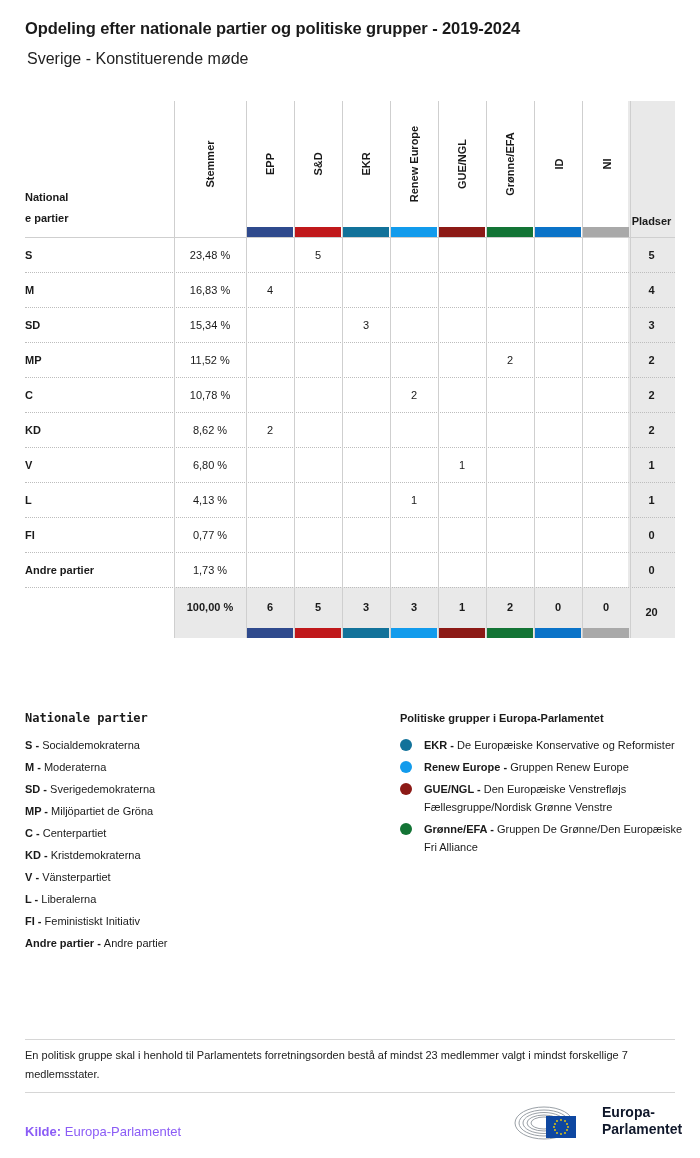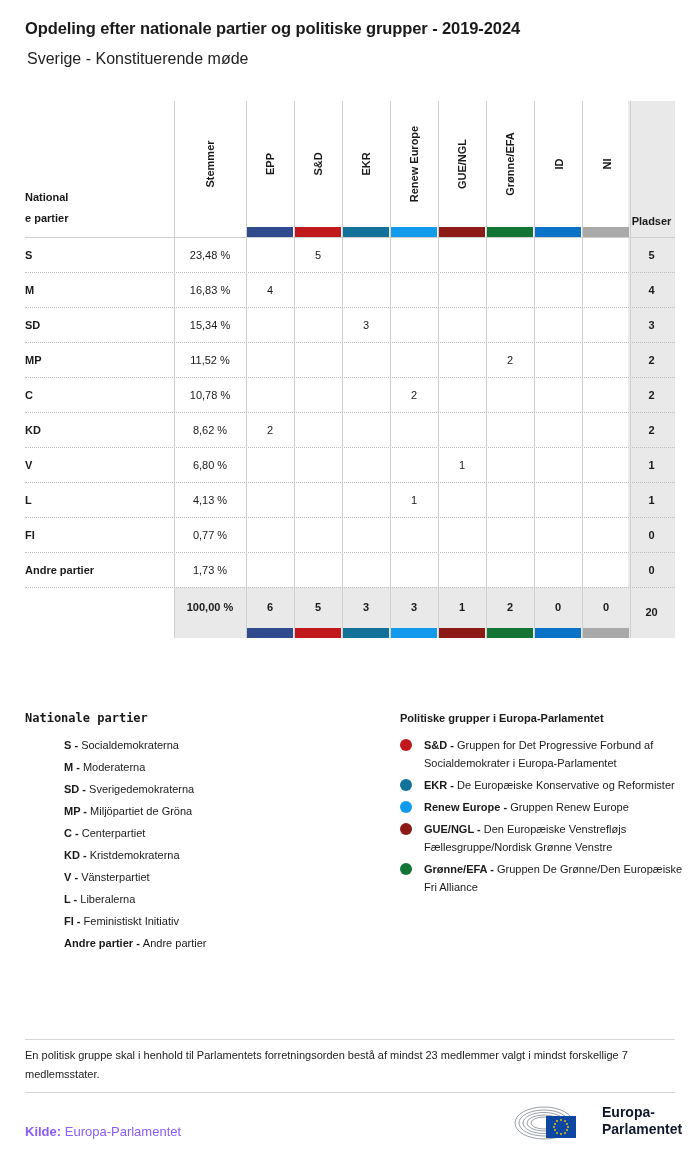--- a/index.html
+++ b/index.html
@@ -27,21 +27,21 @@
   .row .gcell { position: absolute; top: 0; width: 48px; line-height: 35px; font-size: 11px; text-align: center; }
   .row .seats { position: absolute; left: 603px; width: 47px; top: 0; line-height: 35px; font-size: 11px; font-weight: bold; text-align: center; }
   .trow { position: absolute; left: 0; top: 486px; width: 650px; height: 41px; }
   .trow .tv { position: absolute; left: 149px; width: 72px; line-height: 41px; font-size: 11px; font-weight: bold; text-align: center; }
   .trow .tg { position: absolute; width: 48px; line-height: 41px; font-size: 11px; font-weight: bold; text-align: center; }
   .trow .ts { position: absolute; left: 603px; width: 47px; top: 0; line-height: 51px; font-size: 11px; font-weight: bold; text-align: center; }
 
   
   .leg-nat-title { position: absolute; left: 25px; top: 711px; font-family: "DejaVu Sans Mono", monospace; font-size: 12px; font-weight: bold; }
   .leg-nat-list { position: absolute; left: 25px; top: 735px; list-style: none; }
-  .leg-nat-list li { font-size: 11px; height: 22px; line-height: 20px; white-space: nowrap; margin-left: 39px; }
+  .leg-nat-list li { font-size: 11px; height: 22px; line-height: 20px; white-space: nowrap; }
   .leg-nat-list b { font-weight: bold; }
   .leg-grp-title { position: absolute; left: 400px; top: 712px; font-size: 11px; font-weight: bold; }
   .leg-grp-list { position: absolute; left: 400px; top: 736px; width: 285px; list-style: none; }
   .leg-grp-list li { position: relative; padding-left: 24px; font-size: 11px; line-height: 18px; margin-bottom: 4px; }
   .leg-grp-list .dot { position: absolute; left: 0; top: 3px; width: 12px; height: 12px; border-radius: 50%; }
 
   .hr { position: absolute; left: 25px; width: 650px; height: 1px; background: #d6d6d6; }
   .note { position: absolute; left: 25px; top: 1046px; width: 640px; font-size: 11px; line-height: 19px; color: #222; }
   .source { position: absolute; left: 25px; top: 1124px; font-size: 13px; color: #8b5cf6; }
   .source b { font-weight: bold; }
@@ -278,21 +278,20 @@
     <li><b>C</b><b> - </b><span>Centerpartiet</span></li>
     <li><b>KD</b><b> - </b><span>Kristdemokraterna</span></li>
     <li><b>V</b><b> - </b><span>Vänsterpartiet</span></li>
     <li><b>L</b><b> - </b><span>Liberalerna</span></li>
     <li><b>FI</b><b> - </b><span>Feministiskt Initiativ</span></li>
     <li><b>Andre partier</b><b> - </b><span>Andre partier</span></li>
   </ul>
 
 <div class="leg-grp-title">Politiske grupper i Europa-Parlamentet</div>
 <ul class="leg-grp-list" id="leg-grp">
-    <li><span class="dot" style="background: rgb(192, 24, 27);"></span><b>S&amp;D</b><b> - </b><span>Gruppen for Det Progressive Forbund af Socialdemokrater i Europa-Parlamentet</span></li>
     <li><span class="dot" style="background: rgb(18, 114, 154);"></span><b>EKR</b><b> - </b><span>De Europæiske Konservative og Reformister</span></li>
     <li><span class="dot" style="background: rgb(18, 155, 236);"></span><b>Renew Europe</b><b> - </b><span>Gruppen Renew Europe</span></li>
     <li><span class="dot" style="background: rgb(140, 26, 22);"></span><b>GUE/NGL</b><b> - </b><span>Den Europæiske Venstrefløjs Fællesgruppe/Nordisk Grønne Venstre</span></li>
     <li><span class="dot" style="background: rgb(19, 116, 53);"></span><b>Grønne/EFA</b><b> - </b><span>Gruppen De Grønne/Den Europæiske Fri Alliance</span></li>
   </ul>
 
 <div class="hr" style="top:1039px;"></div>
 <div class="note">En politisk gruppe skal i henhold til Parlamentets forretningsorden bestå af mindst 23 medlemmer valgt i mindst forskellige 7 medlemsstater.</div>
 <div class="hr" style="top:1092px;"></div>
 

